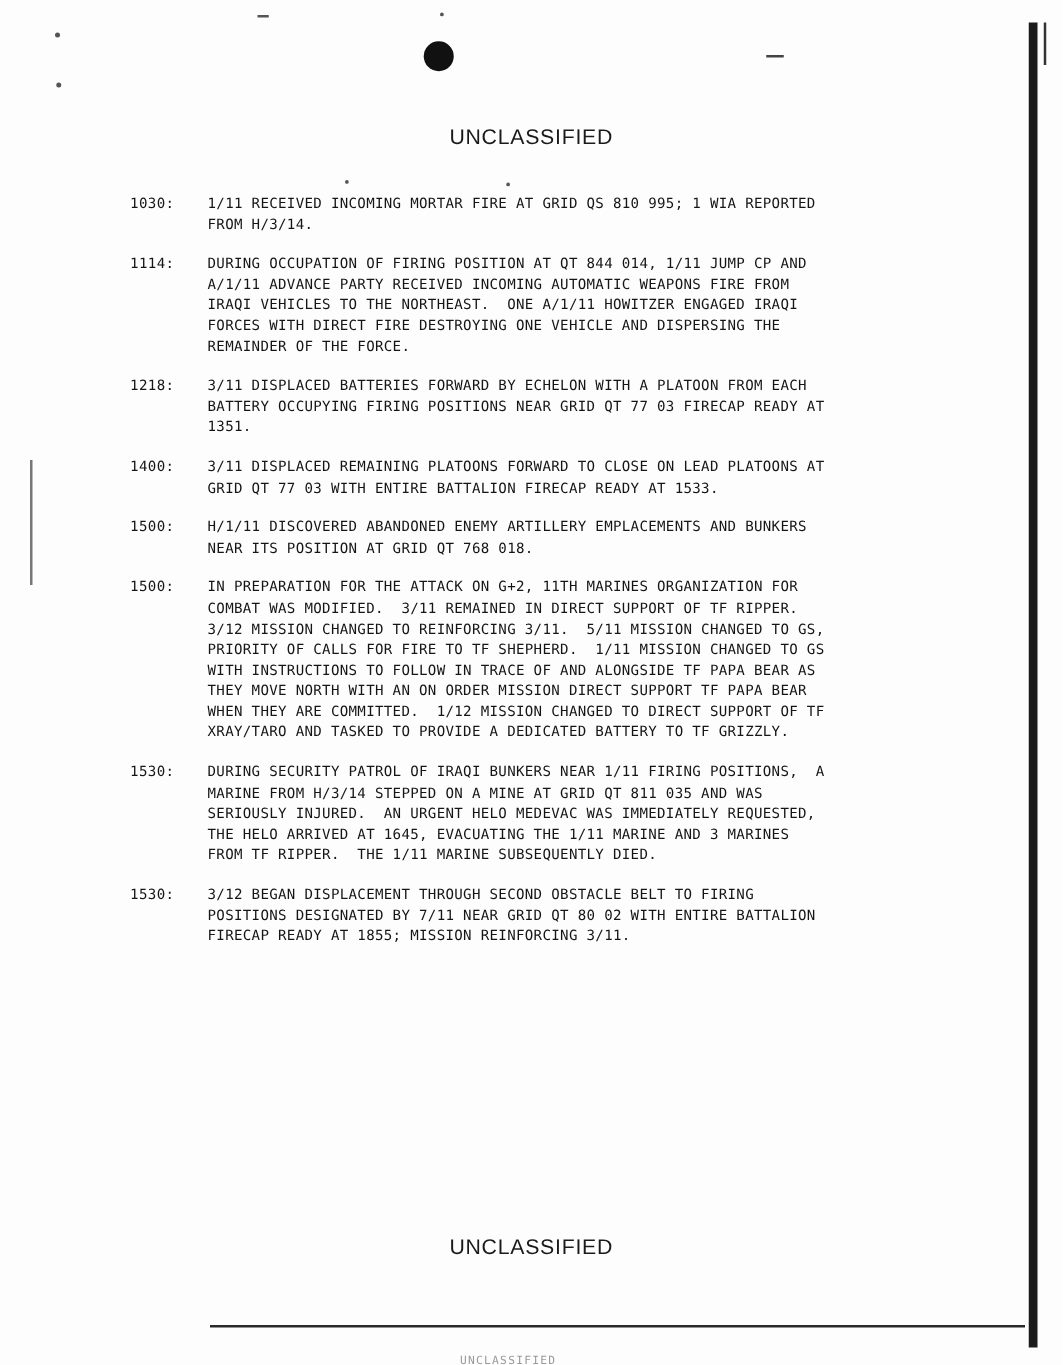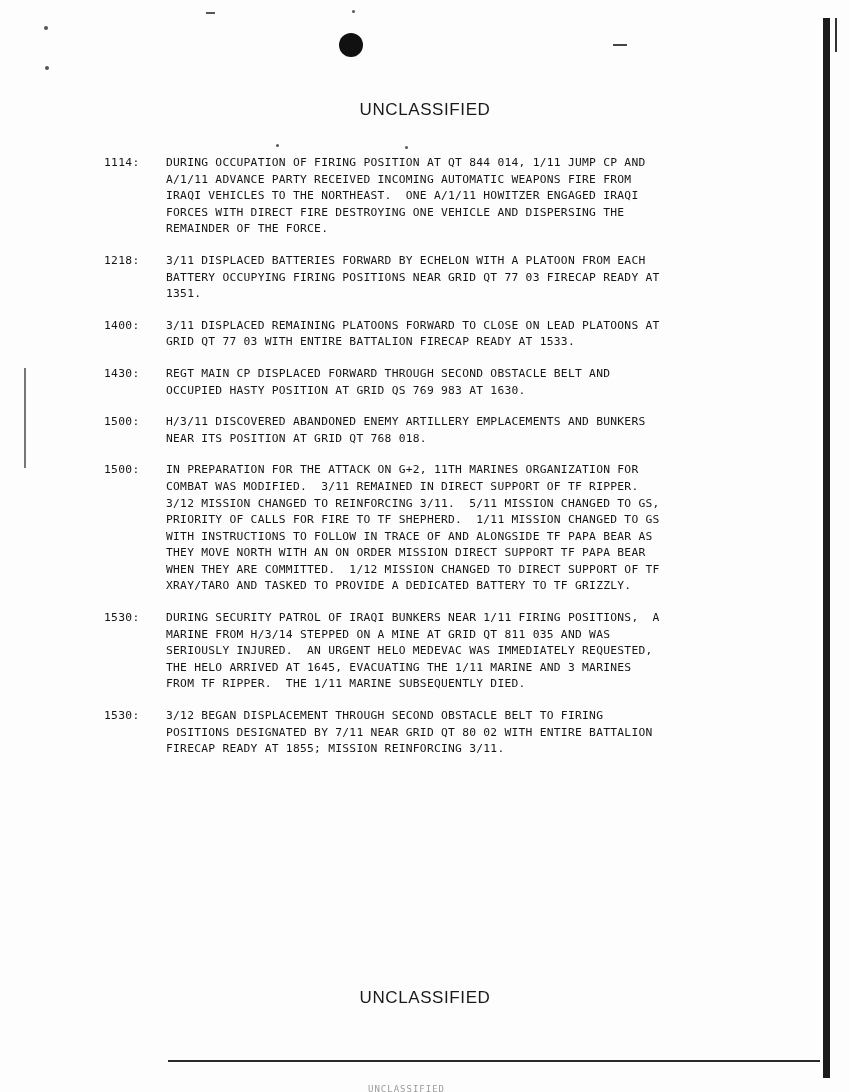--- a/index.html
+++ b/index.html
@@ -156,20 +156,25 @@
   <div class="edge-line-left"></div>
   <div class="edge-line-right-top"></div>
   <div class="edge-bar-right"></div>
   <div class="bottom-rule"></div>
   <div class="bottom-ghost">UNCLASSIFIED</div>
 
   <div class="classification top">UNCLASSIFIED</div>
 
   <div class="entries">
 
+    <div class="entry">
+      <div class="entry-time">1030:</div>
+      <div class="entry-text">1/11 RECEIVED INCOMING MORTAR FIRE AT GRID QS 810 995; 1 WIA REPORTED
+FROM H/3/14.</div>
+    </div>
 
     <div class="entry">
       <div class="entry-time">1114:</div>
       <div class="entry-text">DURING OCCUPATION OF FIRING POSITION AT QT 844 014, 1/11 JUMP CP AND
 A/1/11 ADVANCE PARTY RECEIVED INCOMING AUTOMATIC WEAPONS FIRE FROM
 IRAQI VEHICLES TO THE NORTHEAST.  ONE A/1/11 HOWITZER ENGAGED IRAQI
 FORCES WITH DIRECT FIRE DESTROYING ONE VEHICLE AND DISPERSING THE
 REMAINDER OF THE FORCE.</div>
     </div>
 
@@ -181,30 +186,25 @@
 BATTERY OCCUPYING FIRING POSITIONS NEAR GRID QT 77 03 FIRECAP READY AT
 1351.</div>
     </div>
 
     <div class="entry">
       <div class="entry-time">1400:</div>
       <div class="entry-text">3/11 DISPLACED REMAINING PLATOONS FORWARD TO CLOSE ON LEAD PLATOONS AT
 GRID QT 77 03 WITH ENTIRE BATTALION FIRECAP READY AT 1533.</div>
     </div>
 
-    <div class="entry">
-      <div class="entry-time">1430:</div>
-      <div class="entry-text">REGT MAIN CP DISPLACED FORWARD THROUGH SECOND OBSTACLE BELT AND
-OCCUPIED HASTY POSITION AT GRID QS 769 983 AT 1630.</div>
-    </div>
 
 
     <div class="entry">
       <div class="entry-time">1500:</div>
-      <div class="entry-text">H/3/11 DISCOVERED ABANDONED ENEMY ARTILLERY EMPLACEMENTS AND BUNKERS
+      <div class="entry-text">H/1/11 DISCOVERED ABANDONED ENEMY ARTILLERY EMPLACEMENTS AND BUNKERS
 NEAR ITS POSITION AT GRID QT 768 018.</div>
     </div>
 
     <div class="entry">
       <div class="entry-time">1500:</div>
       <div class="entry-text">IN PREPARATION FOR THE ATTACK ON G+2, 11TH MARINES ORGANIZATION FOR
 COMBAT WAS MODIFIED.  3/11 REMAINED IN DIRECT SUPPORT OF TF RIPPER.
 3/12 MISSION CHANGED TO REINFORCING 3/11.  5/11 MISSION CHANGED TO GS,
 PRIORITY OF CALLS FOR FIRE TO TF SHEPHERD.  1/11 MISSION CHANGED TO GS
 WITH INSTRUCTIONS TO FOLLOW IN TRACE OF AND ALONGSIDE TF PAPA BEAR AS

